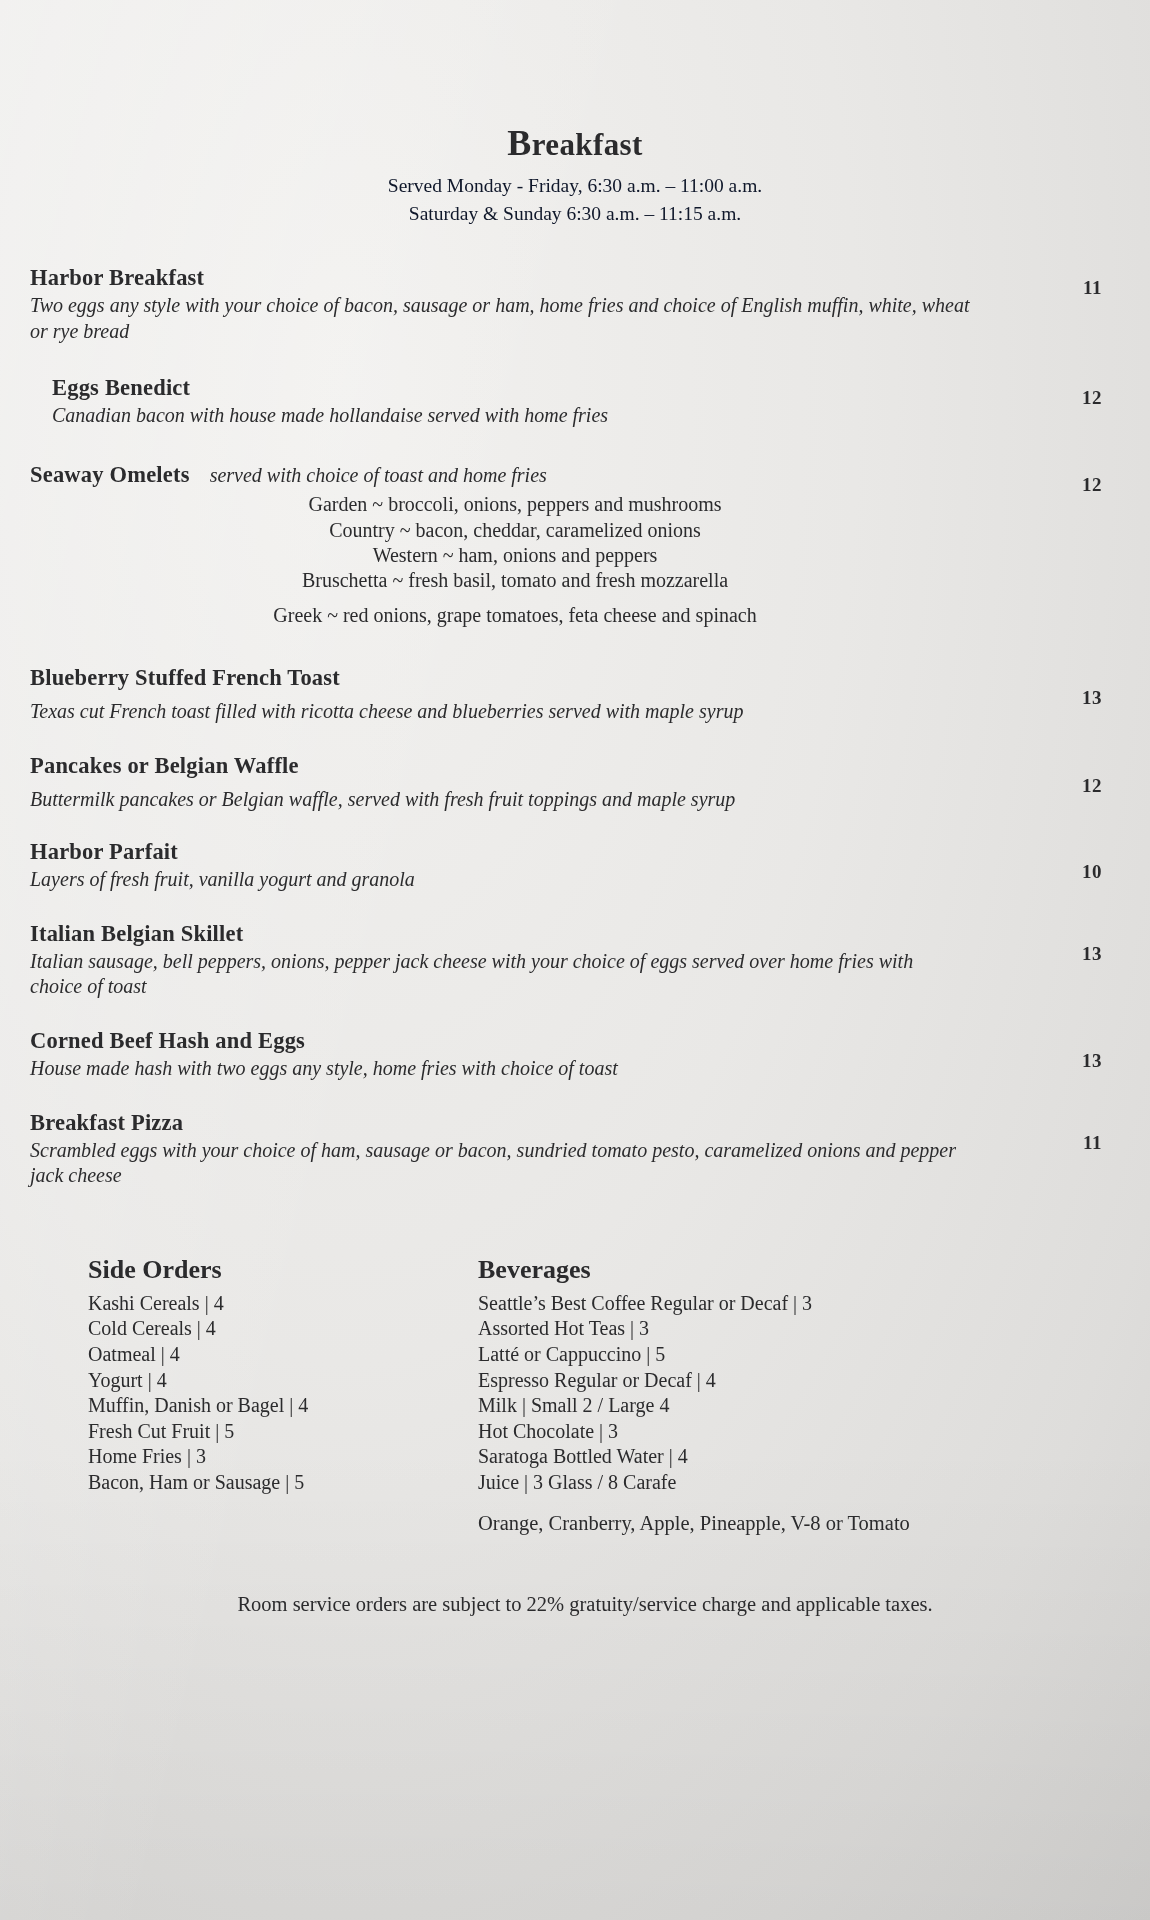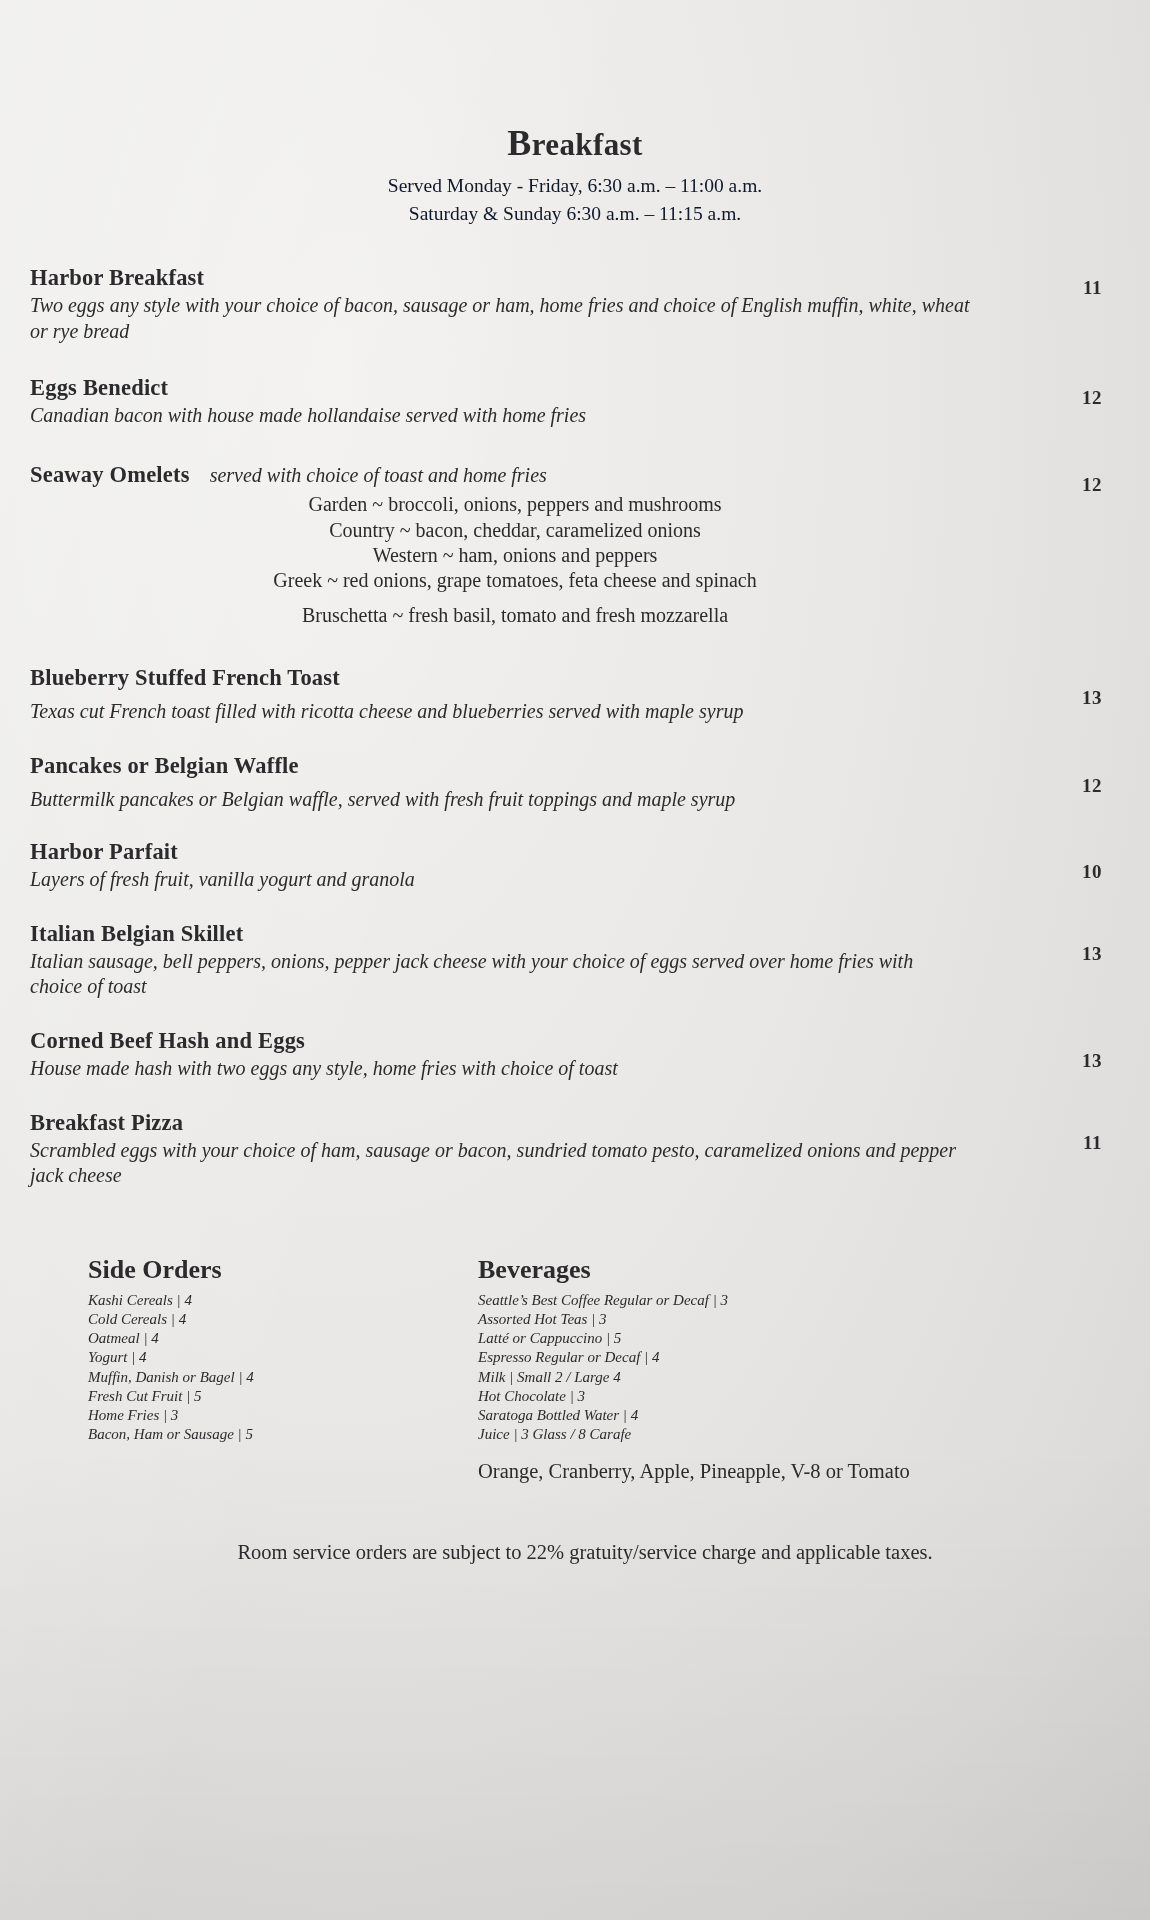--- a/index.html
+++ b/index.html
@@ -99,21 +99,21 @@
     line-height: 1.27;
     margin-top: 4px;
     padding-right: 120px;
   }
   .omelet-list div:last-child {
     margin-top: 9px;
   }
 
   
   .item.harbor-breakfast { margin-bottom: 30px; }
-  .item.eggs-benedict { margin-bottom: 29px; }
+  .item.eggs-benedict { margin-bottom: 29px; margin-left: 22px; }
   .item.seaway-omelets { margin-bottom: 37px; margin-top: 34px; }
   .item.blueberry { margin-bottom: 28px; }
   .item.pancakes { margin-bottom: 27px; }
   .item.parfait { margin-bottom: 28px; }
   .item.skillet { margin-bottom: 28px; }
   .item.hash { margin-bottom: 28px; }
   .item.pizza { margin-bottom: 0; }
 
   .item.blueberry .item-desc,
   .item.pancakes .item-desc { margin-top: 8px; }
@@ -131,24 +131,23 @@
     padding-left: 88px;
   }
   .col-sides { width: 390px; }
   .col-bev { width: 600px; }
   .col-title {
     font-size: 26px;
     font-weight: 700;
     margin-bottom: 6px;
   }
   .col-line {
-    font-size: 15px;
+    font-size: 20px;
     line-height: 1.28;
     white-space: nowrap;
-    font-style: italic;
   }
   .juice-note {
     font-size: 20.5px;
     margin-top: 16px;
     white-space: nowrap;
   }
 
   
   .footer {
     text-align: center;
@@ -188,22 +187,22 @@
     </div>
 
     <div class="item seaway-omelets">
       <div class="item-name">Seaway Omelets</div>
       <div class="item-sub">served with choice of toast and home fries</div>
       <div class="item-price">12</div>
       <div class="omelet-list">
         <div>Garden ~ broccoli, onions, peppers and mushrooms</div>
         <div>Country ~ bacon, cheddar, caramelized onions</div>
         <div>Western ~ ham, onions and peppers</div>
+        <div>Bruschetta ~ fresh basil, tomato and fresh mozzarella</div>
         <div>Greek ~ red onions, grape tomatoes, feta cheese and spinach</div>
-        <div>Bruschetta ~ fresh basil, tomato and fresh mozzarella</div>
       </div>
     </div>
 
     <div class="item blueberry">
       <div class="item-name">Blueberry Stuffed French Toast</div>
       <div class="item-price">13</div>
       <div class="item-desc">Texas cut French toast filled with ricotta cheese and blueberries served with maple syrup</div>
     </div>
 
     <div class="item pancakes">

